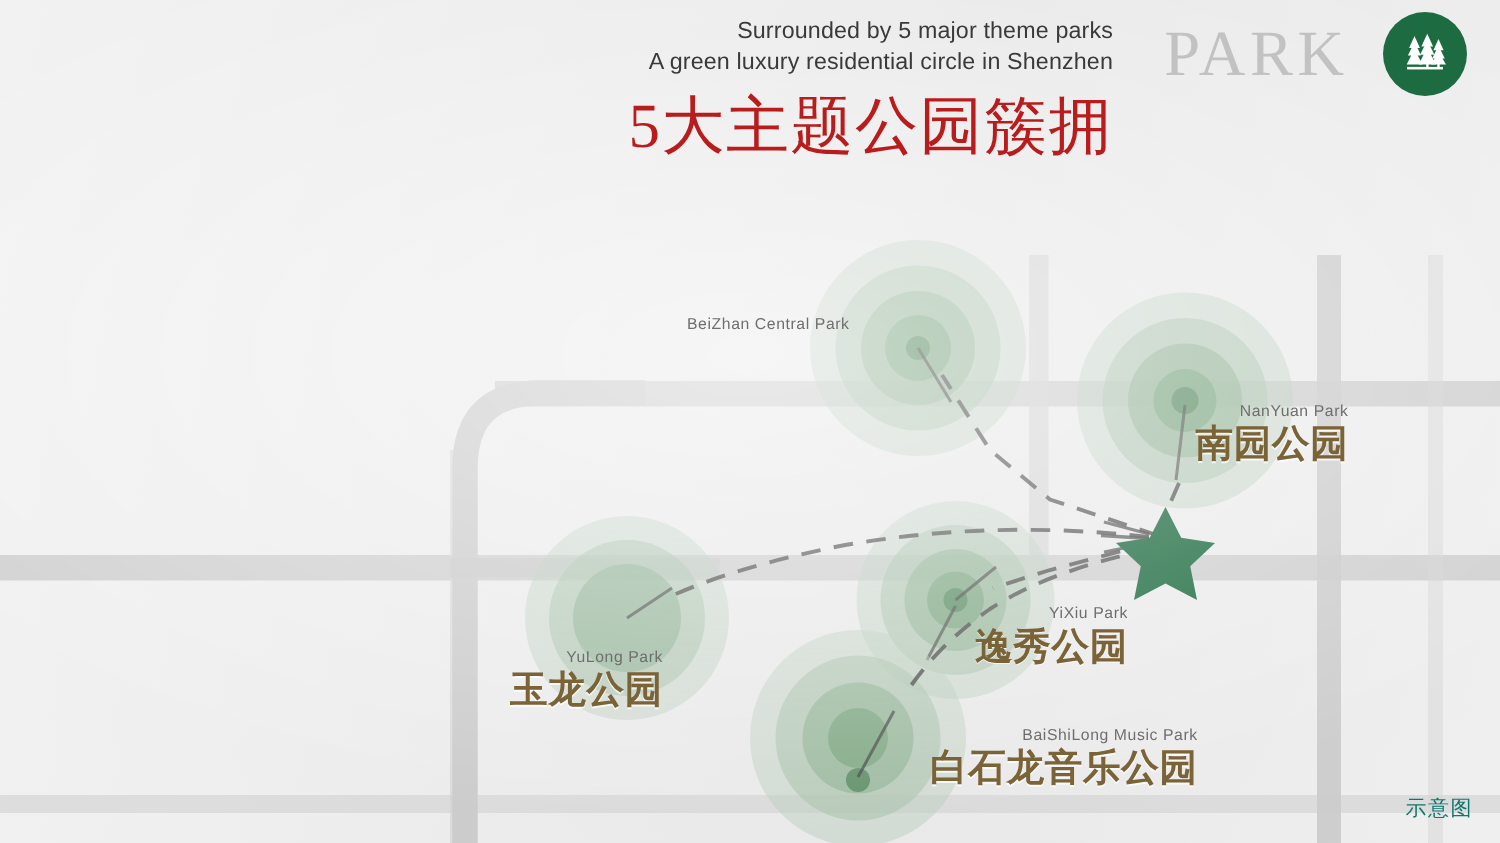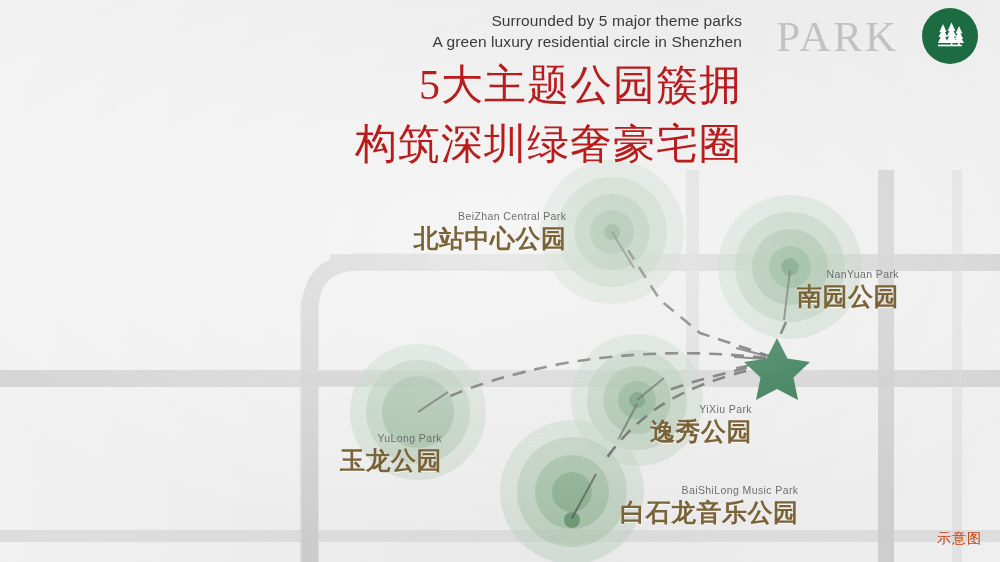--- a/index.html
+++ b/index.html
@@ -57,21 +57,21 @@
     line-height:30px;letter-spacing:.5px;
     text-shadow:0 1px 0 rgba(255,255,255,.75);
   }
   .plabel .en.indent{padding-left:58px;}
   .plabel .en.indent2{padding-left:22px;}
   .plabel .en.indent3{padding-left:18px;}
 
   
   .footnote{
     position:absolute;right:18px;bottom:14px;
-    font-size:14px;color:#c2410c;letter-spacing:1px;font-family:Liberation Mono, monospace;
+    font-size:14px;color:#0f766e;letter-spacing:1px;font-family:Liberation Mono, monospace;
   }
 </style>
 </head>
 <body>
 
 <div id="stage">
 
   <div class="bg-base"></div>
   <div class="bg-sheen"></div>
 
@@ -172,21 +172,20 @@
       <polygon points="777,338 787.5,358.5 810,362 793.5,377.5 798,400 777,389 756,400 760.5,377.5 744,362 766.5,358.5" fill="#1d6b40"></polygon>
     </g>
   </svg>
 
   <div class="bg-vign"></div>
 
   <div class="header">
     <div class="sub-en">Surrounded by 5 major theme parks</div>
     <div class="sub-en">A green luxury residential circle in Shenzhen</div>
     <div class="headline">5大主题公园簇拥</div>
-    <div class="headline">构筑深圳绿奢豪宅圈</div>
   </div>
 
   <div class="logo">
     <div class="logo-word">PARK</div>
     <div class="logo-badge">
       <svg width="36" height="36" viewBox="0 0 36 36">
         <g fill="#ffffff">
           <polygon points="11,6 14.6,14 7.4,14"></polygon>
           <polygon points="11,10 15.4,19 6.6,19"></polygon>
           <polygon points="11,14.5 16.2,25 5.8,25"></polygon>
@@ -199,21 +198,20 @@
           <rect x="18.8" y="23" width="1.6" height="5"></rect>
           <rect x="26.2" y="23" width="1.6" height="5"></rect>
           <rect x="6" y="26.6" width="24" height="1.7"></rect>
         </g>
       </svg>
     </div>
   </div>
 
   <div class="plabel" style="left:400px;top:210px;">
     <div class="en indent">BeiZhan Central Park</div>
-    <div class="cn">北站中心公园</div>
   </div>
 
   <div class="plabel" style="left:797px;top:268px;">
     <div class="en indent3">NanYuan Park</div>
     <div class="cn">南园公园</div>
   </div>
 
   <div class="plabel" style="left:340px;top:432px;">
     <div class="en indent2">YuLong Park</div>
     <div class="cn">玉龙公园</div>

